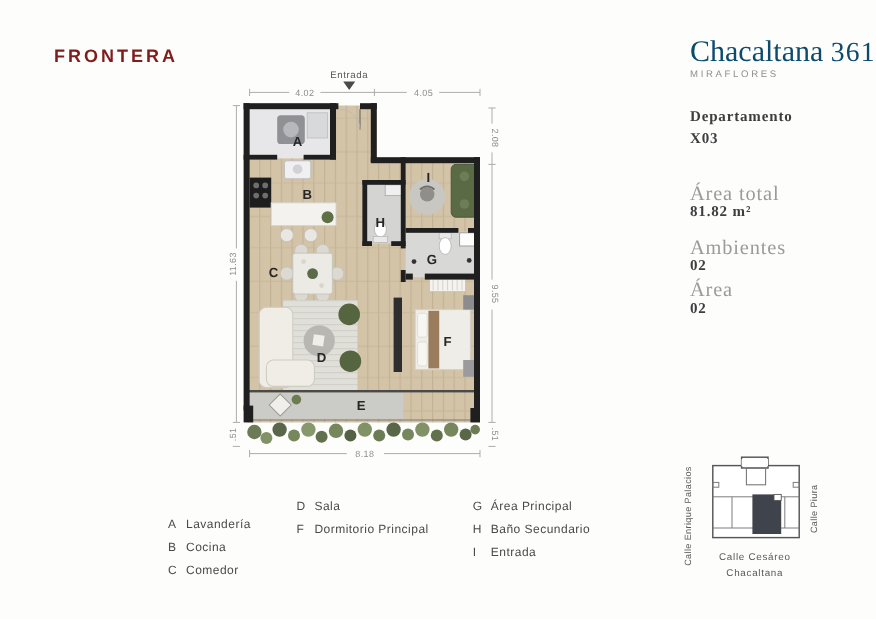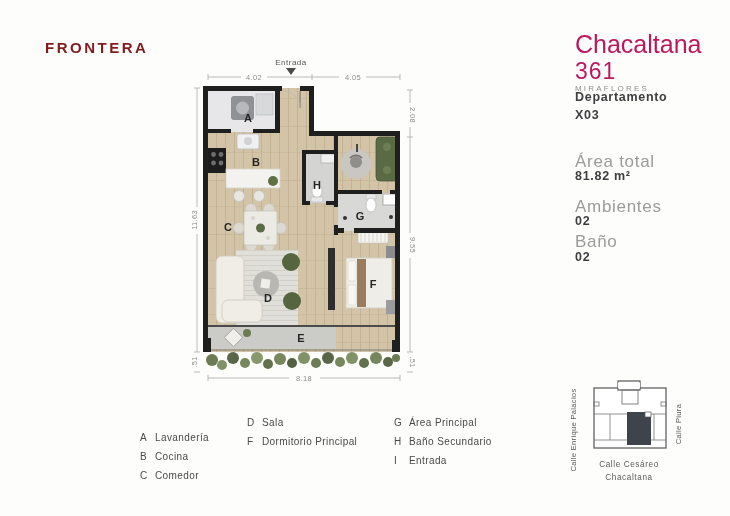--- a/index.html
+++ b/index.html
@@ -6,26 +6,26 @@
   .sheet{
     position:relative;width:730px;height:516px;background:#fdfdfc;
     font-family:"Liberation Sans",sans-serif;overflow:hidden;
   }
   
   .logo{
     position:absolute;left:45px;top:39px;
     font-size:15px;font-weight:800;letter-spacing:2.5px;color:#7f1d1d;
   }
   .title-block{position:absolute;left:575px;top:31px;}
-  .title-line{font-family:Liberation Sans, sans-serif;color:#be185d;font-size:25px;line-height:26px;}
+  .title-line{font-family:Liberation Serif, serif;color:#0c4a6e;font-size:25px;line-height:26px;}
   .title-num{font-size:23px;letter-spacing:1px;}
   .district{margin-top:0;font-size:8px;letter-spacing:2.2px;color:#8f8f8f;}
   
   .info{position:absolute;left:575px;top:0;width:150px;}
-  .info div{position:absolute;left:0;white-space:nowrap;letter-spacing:.7px;}
+  .info div{position:absolute;left:0;white-space:nowrap;letter-spacing:.7px;font-family:Liberation Serif, serif;}
   .i-label{font-size:17px;color:#9b9b9b;text-align:right;}
   .i-value{font-size:12.5px;color:#3e3e40;font-weight:bold;}
   .dep1{top:90px;} .dep2{top:108px;}
   .area1{top:152px;} .area2{top:169px;}
   .amb1{top:197px;} .amb2{top:214px;}
   .ban1{top:232px;} .ban2{top:250px;}
   
   .legend{position:absolute;top:413px;left:0;width:560px;font-size:10px;color:#4a4a4a;}
   .legend .col{position:absolute;top:0;}
   .legend .c1{left:140px;margin-top:15px;} .legend .c2{left:247px;} .legend .c3{left:394px;}
@@ -53,21 +53,21 @@
     <div class="district">MIRAFLORES</div>
   </div>
 
   <div class="info">
     <div class="i-value dep1">Departamento</div>
     <div class="i-value dep2">X03</div>
     <div class="i-label area1">Área total</div>
     <div class="i-value area2">81.82 m²</div>
     <div class="i-label amb1">Ambientes</div>
     <div class="i-value amb2">02</div>
-    <div class="i-label ban1">Baño</div>
+    <div class="i-label ban1">Área</div>
     <div class="i-value ban2">02</div>
   </div>
 
   <svg class="plan-svg" width="730" height="516" viewBox="0 0 730 516">
     <defs>
       <pattern id="wood" width="9" height="54" patternUnits="userSpaceOnUse">
         <rect width="9" height="54" fill="#d3c4a8"></rect>
         <rect width="1" height="54" fill="#c4b295"></rect>
         <rect x="1" y="18" width="8" height="1" fill="#c9b899"></rect>
         <rect x="1" y="44" width="8" height="1" fill="#ccbb9d"></rect>

